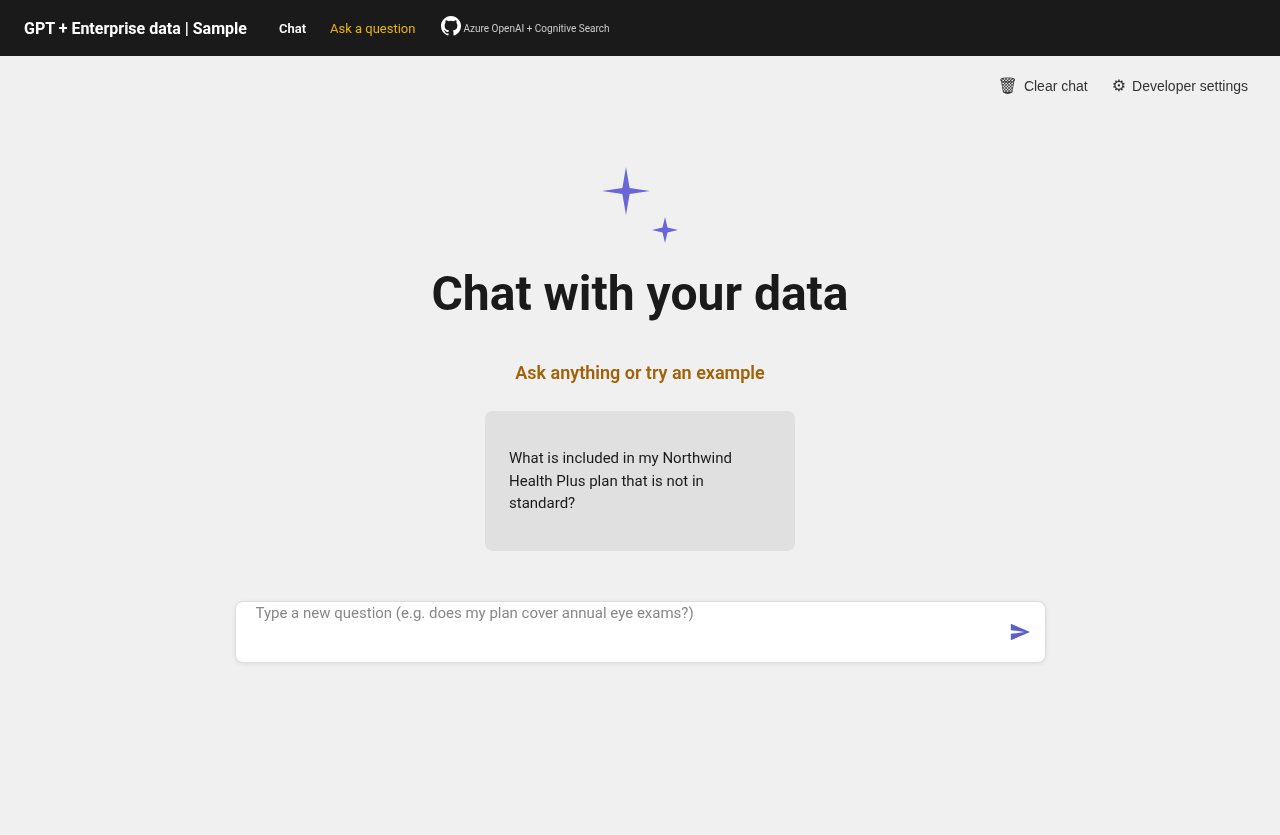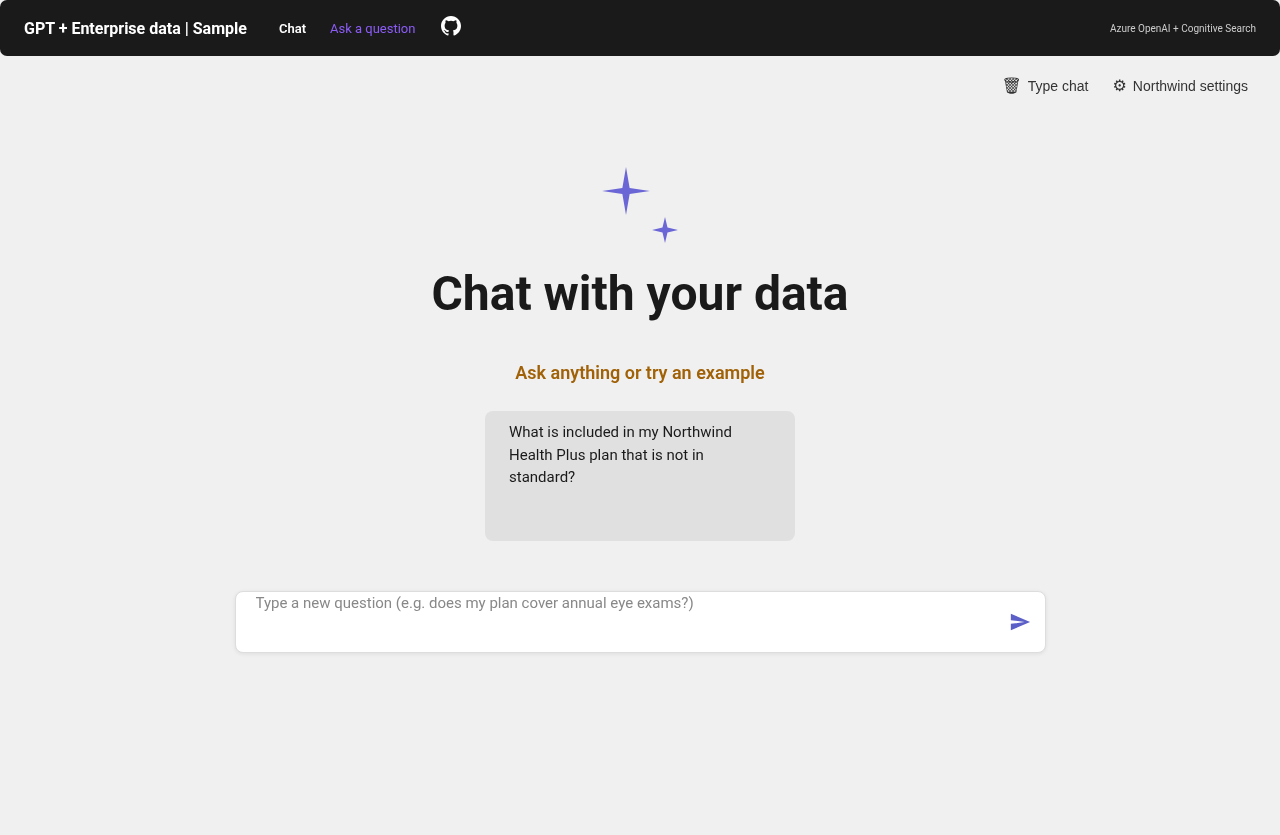--- a/index.html
+++ b/index.html
@@ -16,22 +16,20 @@
       overflow: hidden;
     }
 
     
     .navbar {
       background: #1a1a1a;
       height: 56px;
       display: flex;
       align-items: center;
       padding: 0 24px;
-      justify-content: space-between;
-      border-radius: 7px;
     }
 
     .navbar-left {
       display: flex;
       align-items: center;
       gap: 32px;
     }
 
     .nav-title {
       color: #ffffff;
@@ -52,21 +50,21 @@
       text-decoration: none;
       cursor: pointer;
     }
 
     .nav-link.active {
       color: #ffffff;
       font-weight: 600;
     }
 
     .nav-link.inactive {
-      color: #8b5cf6;
+      color: #eab308;
     }
 
     .github-icon {
       color: #ffffff;
       font-size: 22px;
       cursor: pointer;
     }
 
     .navbar-right {
       color: #cccccc;
@@ -148,21 +146,21 @@
     .cards-row {
       display: flex;
       gap: 20px;
       margin-bottom: 50px;
       padding: 0 80px;
     }
 
     .example-card {
       background: #e0e0e0;
       border-radius: 8px;
-      padding: 10px 24px;
+      padding: 36px 24px;
       width: 310px;
       min-height: 130px;
       cursor: pointer;
       transition: background 0.2s;
       display: flex;
       align-items: flex-start;
     }
 
     .example-card-text {
       font-size: 15px;
@@ -234,25 +232,25 @@
         </svg>
       </span>
     </div>
   </div>
   <div class="navbar-right">Azure OpenAI + Cognitive Search</div>
 </nav>
 
 <div class="toolbar">
   <button class="toolbar-btn">
     <span class="btn-icon">🗑</span>
-    <span>Type chat</span>
+    <span>Clear chat</span>
   </button>
   <button class="toolbar-btn">
     <span class="btn-icon">⚙</span>
-    <span>Northwind settings</span>
+    <span>Developer settings</span>
   </button>
 </div>
 
 <main class="main-content">
 
   <div class="sparkle-icon-wrapper">
     <svg class="sparkle-large" viewBox="0 0 50 50" xmlns="http://www.w3.org/2000/svg">
       <path class="sparkle-fill" d="M25 2 L28.5 22 L48 25 L28.5 28 L25 48 L21.5 28 L2 25 L21.5 22 Z"></path>
     </svg>
     <svg class="sparkle-small" viewBox="0 0 30 30" xmlns="http://www.w3.org/2000/svg">

